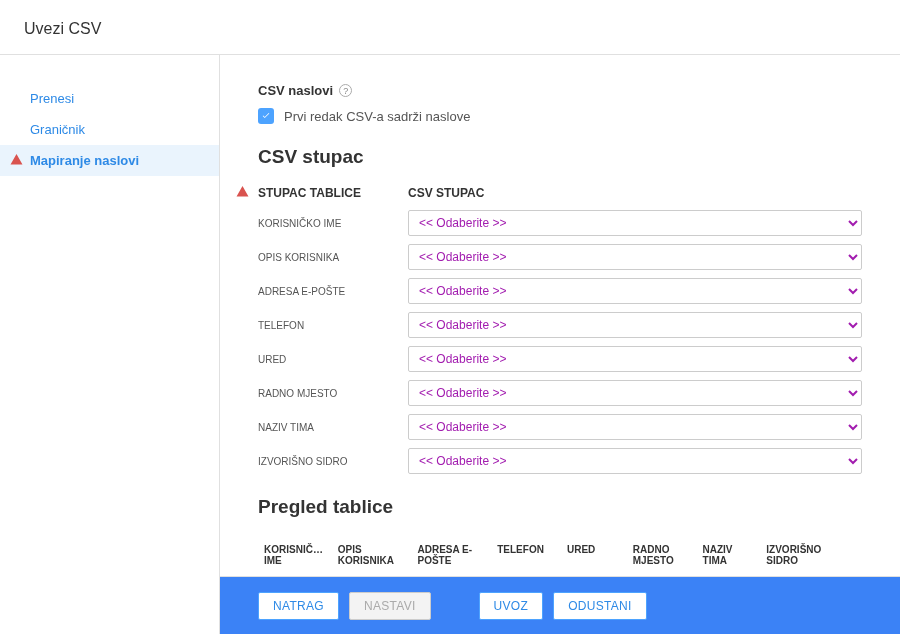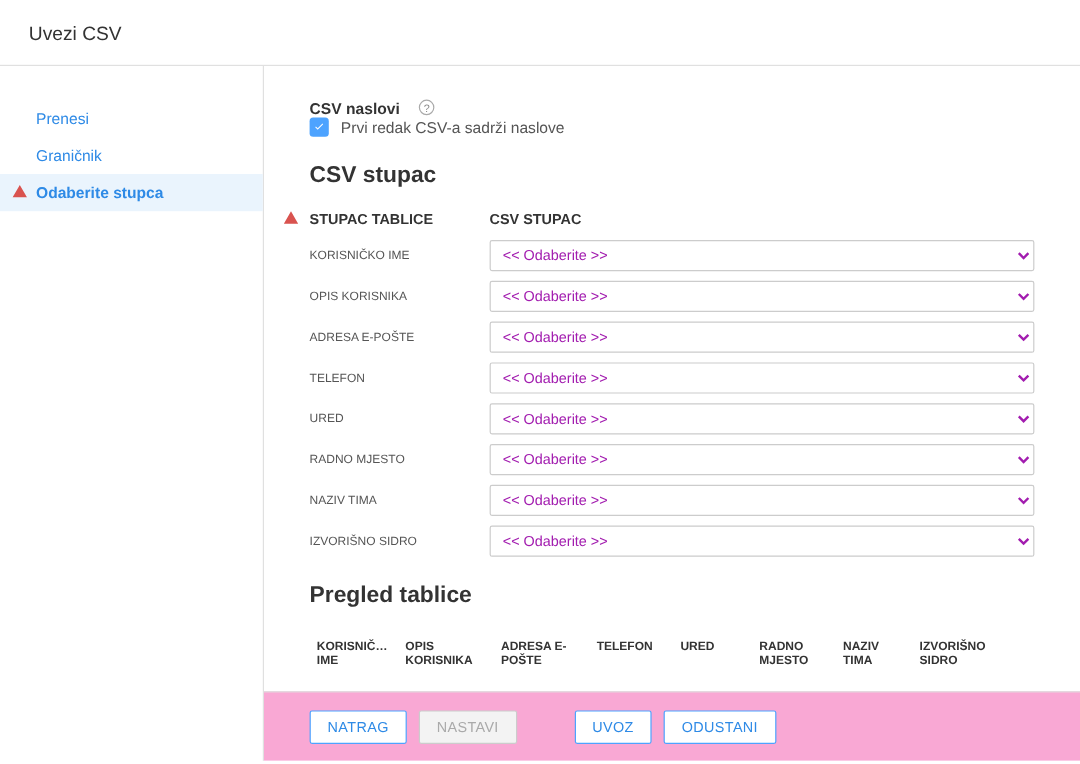--- a/index.html
+++ b/index.html
@@ -57,22 +57,24 @@
   }
   .main {
     height: calc(100% - 58px);
     overflow-y: scroll;
     padding: 28px 38px 10px 38px;
   }
   .section-label {
     font-size: 13px;
     font-weight: 700;
     color: #333;
+    margin-bottom: 10px;
     display: flex;
-    gap: 16px;
+    align-items: center;
+    gap: 6px;
   }
   .help-icon {
     display:inline-flex;
     width:13px; height:13px;
     border:1px solid #aaa;
     border-radius:50%;
     color:#888;
     font-size:9px;
     align-items:center; justify-content:center;
     font-weight:400;
@@ -149,21 +151,21 @@
     padding-right:8px;
   }
   .ph-c1{width:74px;} .ph-c2{width:80px;} .ph-c3{width:80px;}
   .ph-c4{width:70px;} .ph-c5{width:66px;} .ph-c6{width:70px;}
   .ph-c7{width:64px;} .ph-c8{width:90px;}
   .footer {
     position:absolute;
     bottom:0; left:0; right:0;
     height:58px;
     border-top:1px solid #e0e0e0;
-    background:#f9a8d4;
+    background:#3b82f6;
     display:flex;
     align-items:center;
     padding:0 38px;
     gap:10px;
   }
   .btn {
     padding:6px 14px;
     font-size:12px;
     border:1px solid #4da3ff;
     color:#2e8ae6;
@@ -198,21 +200,21 @@
     </div>
     <div class="side-item">
       <span>Graničnik</span>
     </div>
     <div class="side-item active">
       <span class="warn-icon">
         <svg class="warn-svg" viewBox="0 0 24 24">
             <path fill="#d9534f" d="M12 2 1 21h22L12 2zm1 14h-2v2h2v-2zm0-7h-2v5h2V9z"></path>
           </svg>
       </span>
-      <span>Odaberite stupca</span>
+      <span>Mapiranje naslovi</span>
     </div>
   </div>
 
   <div class="main-wrap">
     <div class="main">
 
       <div class="section-label">
         <span>CSV naslovi</span>
         <span class="help-icon">?</span>
       </div>

